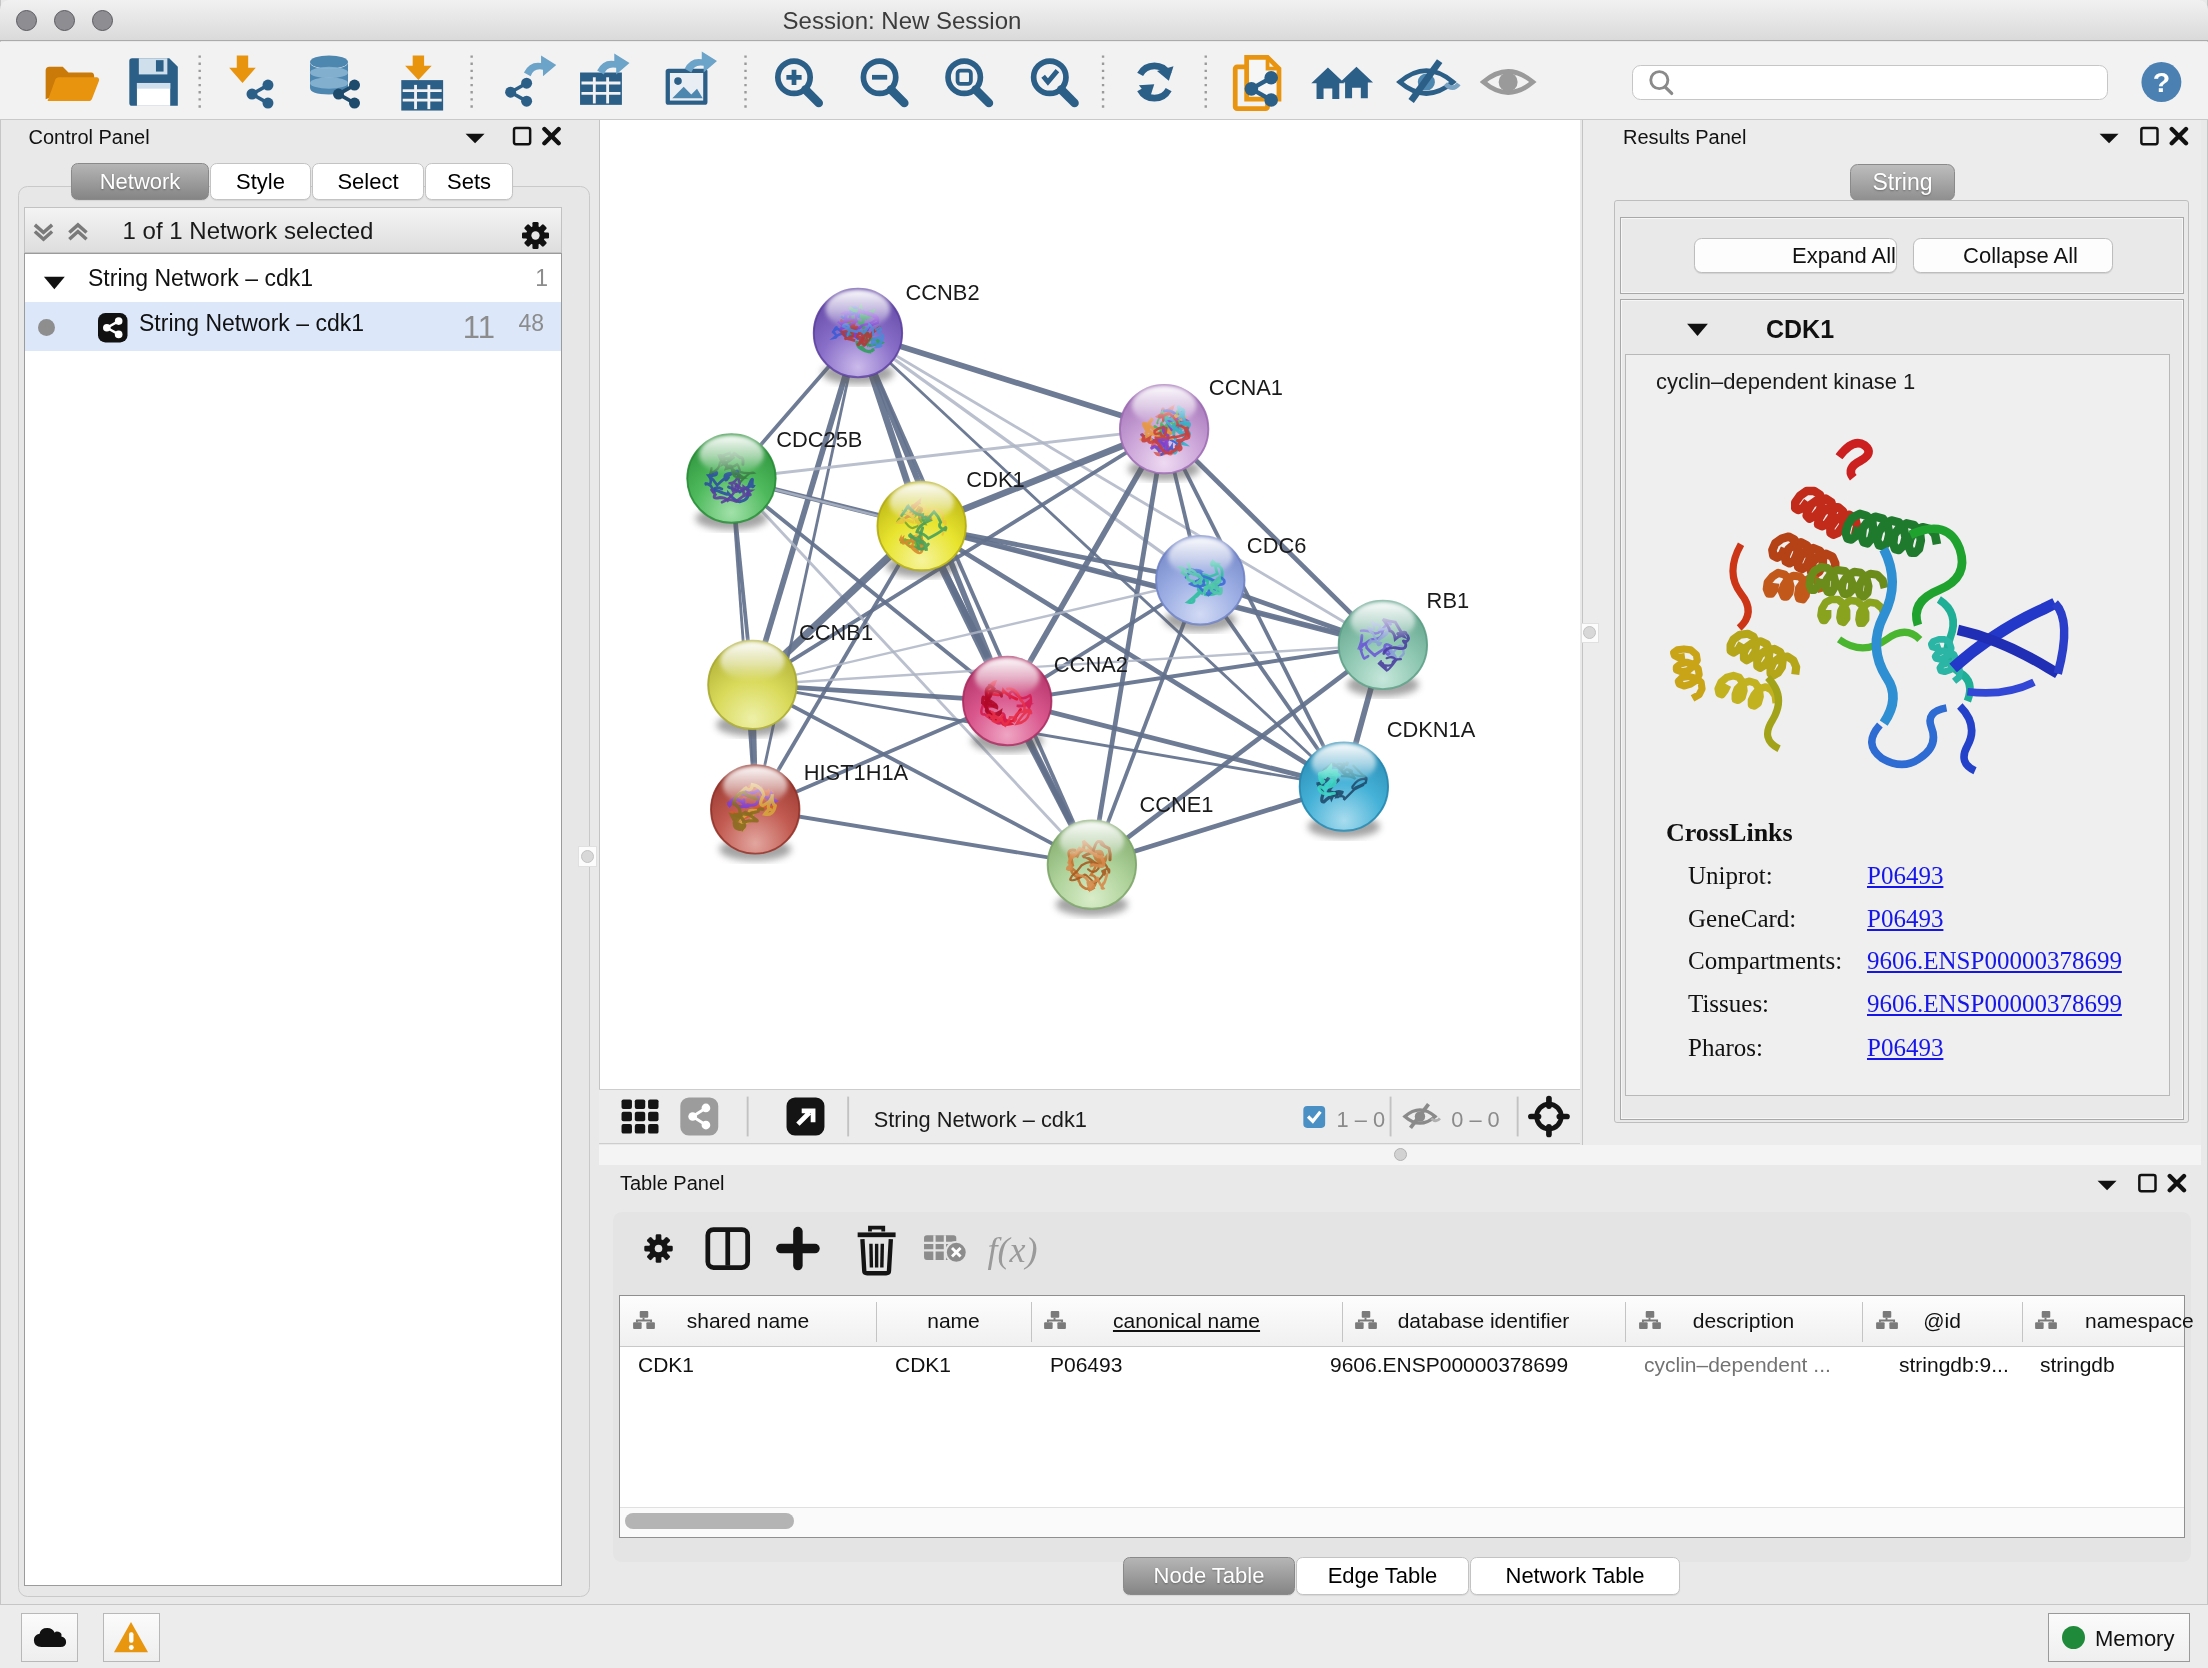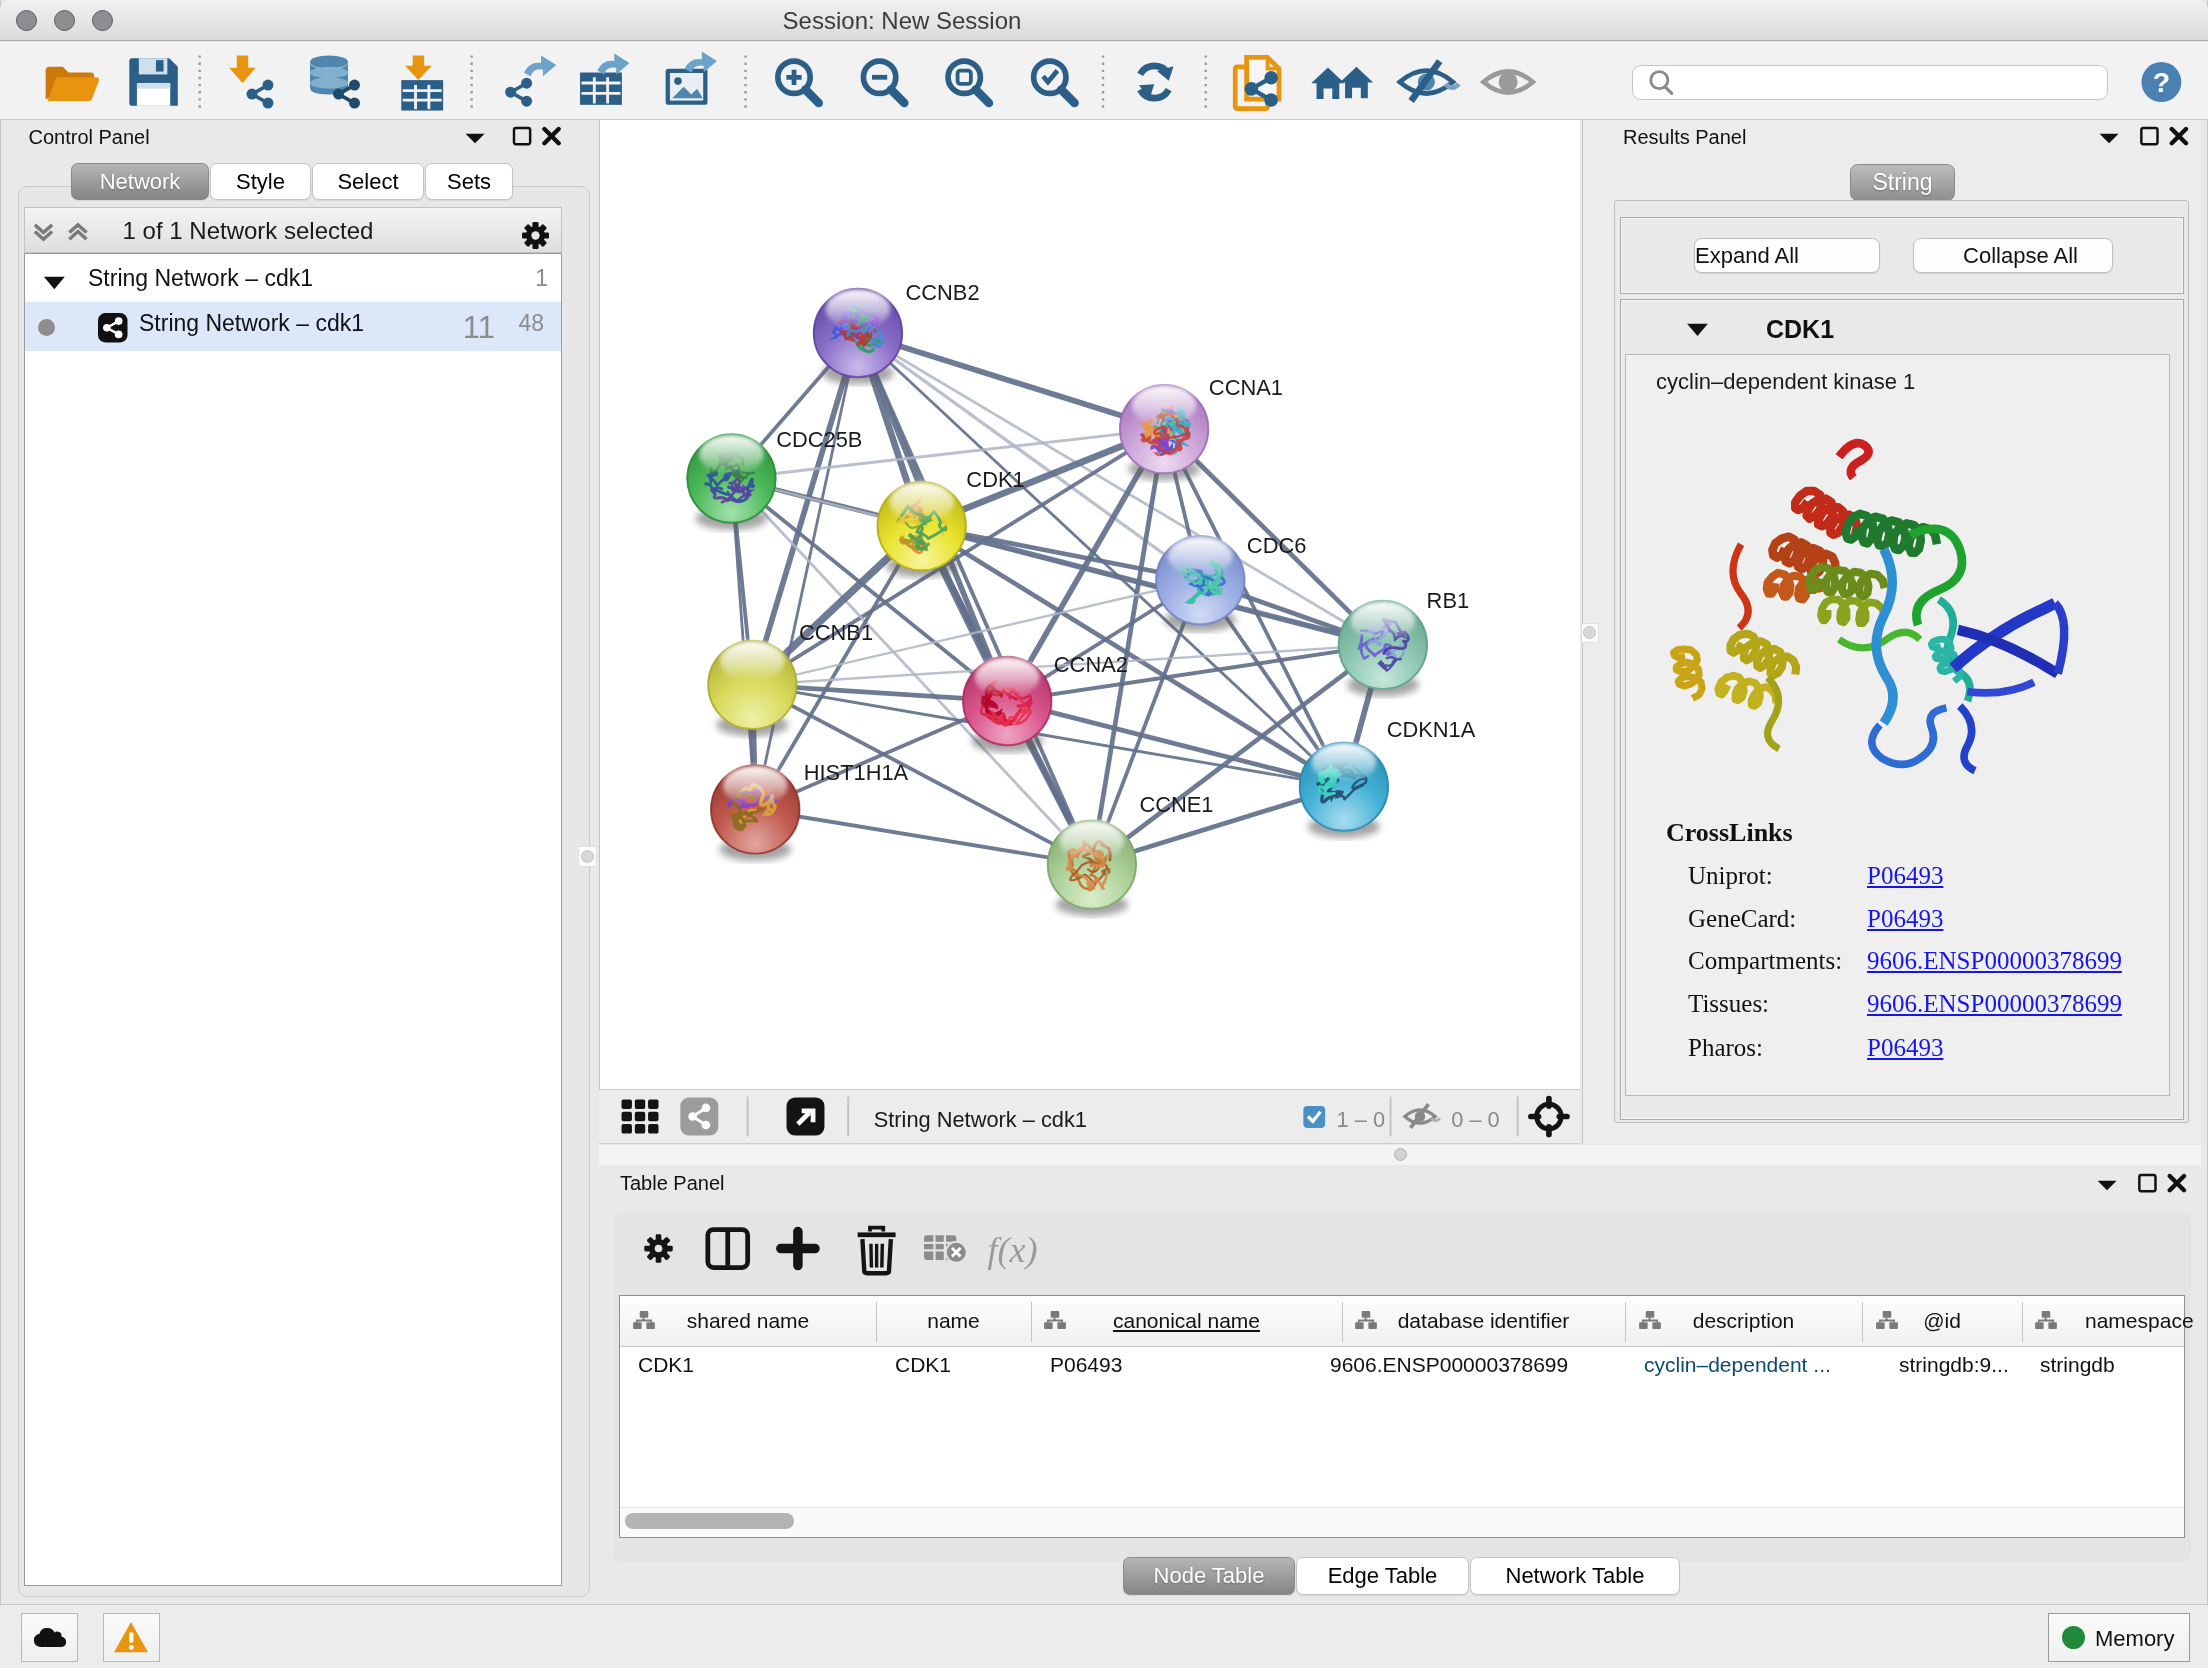--- a/index.html
+++ b/index.html
@@ -597,21 +597,21 @@
 <path d="M9 8 L29 8 L19 18 Z" fill="#111"></path>
 <rect x="53" y="2" width="17" height="17" fill="none" stroke="#111" stroke-width="2.6" rx="2"></rect>
 <g stroke="#111" stroke-width="4.6" stroke-linecap="round">
       <line x1="85" y1="3" x2="100" y2="18"></line>
       <line x1="100" y1="3" x2="85" y2="18"></line>
     </g>
   </svg>
 <div class="abs" style="left:1850px;top:164px;width:105px;height:37px;border-radius:7.6px;background:linear-gradient(#bdbdbd,#8f8f8f);border:1px solid #8a8a8a;color:#fff;font-size:23px;text-align:center;line-height:35px;text-shadow:0 1px 1.9px rgba(0,0,0,0.3);">String</div>
 <div class="abs" style="left:1614px;top:200px;width:575px;height:923px;background:#e9e9e9;border:1px solid #bdbdbd;border-radius:2.9px;"></div>
 <div class="abs" style="left:1620px;top:217px;width:564px;height:77px;border:1px solid #a8a8a8;box-shadow:inset 0 0 0 1px #f6f6f6;"></div>
-<div class="abs" style="left:1694px;top:238px;width:186px;height:35px;background:#fdfdfd;border:1px solid #bdbdbd;border-radius:7.6px;font-size:22px;text-align:left;line-height:33px;color:#111;box-shadow:0 1px 1px rgba(0,0,0,0.1);">Expand All</div>
+<div class="abs" style="left:1694px;top:238px;width:203px;height:35px;background:#fdfdfd;border:1px solid #bdbdbd;border-radius:7.6px;font-size:22px;text-align:right;line-height:33px;color:#111;box-shadow:0 1px 1px rgba(0,0,0,0.1);">Expand All</div>
 <div class="abs" style="left:1913px;top:238px;width:200px;height:35px;background:#fdfdfd;border:1px solid #bdbdbd;border-radius:7.6px;font-size:22px;text-align:center;line-height:33px;color:#111;box-shadow:0 1px 1px rgba(0,0,0,0.1);padding-left:15px;">Collapse All</div>
 <div class="abs" style="left:1620px;top:299px;width:564px;height:821px;border:1px solid #a8a8a8;box-shadow:inset 0 0 0 1px #f6f6f6;"></div>
 <svg class="abs" style="left:1685px;top:321px" width="25" height="17" viewBox="0 0 26 18">
     <path d="M2 3 L24 3 L13 16 Z" fill="#111"></path>
   </svg>
 <div class="abs" style="left:1766px;top:315px;font-size:25px;font-weight:bold;color:#111;">CDK1</div>
 <div class="abs" style="left:1625px;top:354px;width:545px;height:742px;background:#efefef;border:1px solid #b8b8b8;"></div>
 <div class="abs" style="left:1656px;top:369px;font-size:22px;color:#1a1a1a;">cyclin–dependent kinase 1</div>
 <svg class="abs" style="left:1625px;top:354px" width="545" height="742" viewBox="0 0 573 780">
     <path d="M225 108 Q240 88 252 96 Q262 104 248 112 Q232 120 240 130" fill="none" stroke="#cc1f1f" stroke-width="9"></path>
@@ -766,21 +766,21 @@
       <rect x="7" y="0" width="9" height="7" rx="1"></rect>
       <rect x="0" y="12" width="9" height="7" rx="1"></rect>
       <rect x="14" y="12" width="9" height="7" rx="1"></rect>
       <path d="M11 7 L11 10 M4 12 L4 10 L19 10 L19 12" stroke="#7a7a7a" stroke-width="2" fill="none"></path>
     </g>
   </svg>
 <div class="abs" style="left:638px;top:1353px;font-size:21px;color:#111;">CDK1</div>
 <div class="abs" style="left:895px;top:1353px;font-size:21px;color:#111;">CDK1</div>
 <div class="abs" style="left:1050px;top:1353px;font-size:21px;color:#111;">P06493</div>
 <div class="abs" style="left:1330px;top:1353px;font-size:21px;color:#111;">9606.ENSP00000378699</div>
-<div class="abs" style="left:1644px;top:1353px;font-size:21px;color:#0c4a6e;">cyclin–dependent ...</div>
+<div class="abs" style="left:1644px;top:1353px;font-size:21px;color:#737373;">cyclin–dependent ...</div>
 <div class="abs" style="left:1899px;top:1353px;font-size:21px;color:#111;">stringdb:9...</div>
 <div class="abs" style="left:2040px;top:1353px;font-size:21px;color:#111;">stringdb</div>
 <div class="abs" style="left:620px;top:1507px;width:1564px;height:29.5px;background:#fafafa;border-top:1px solid #e0e0e0;"></div>
 <div class="abs" style="left:625px;top:1513px;width:169px;height:16px;border-radius:8.6px;background:#b4b4b4;"></div>
 <div class="abs tab sel" style="left:1123px;top:1557px;width:172px;height:38px;line-height:36px;">Node Table</div>
 <div class="abs tab" style="left:1296px;top:1557px;width:173px;height:38px;line-height:36px;">Edge Table</div>
 <div class="abs tab" style="left:1470px;top:1557px;width:210px;height:38px;line-height:36px;">Network Table</div>
 <div class="abs" style="left:0;top:1604px;width:2208px;height:65px;background:#ececec;border-top:1px solid #c6c6c6;"></div>
 <div class="abs" style="left:21px;top:1613px;width:57px;height:49px;background:linear-gradient(#fbfbfb,#eee);border:1px solid #b8b8b8;"></div>
 <svg class="abs" style="left:32px;top:1624px" width="36" height="27" viewBox="0 0 38 28">

